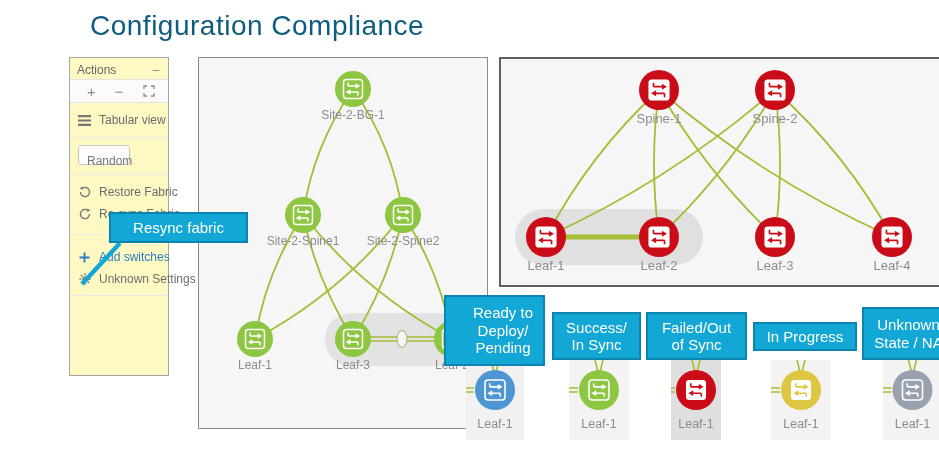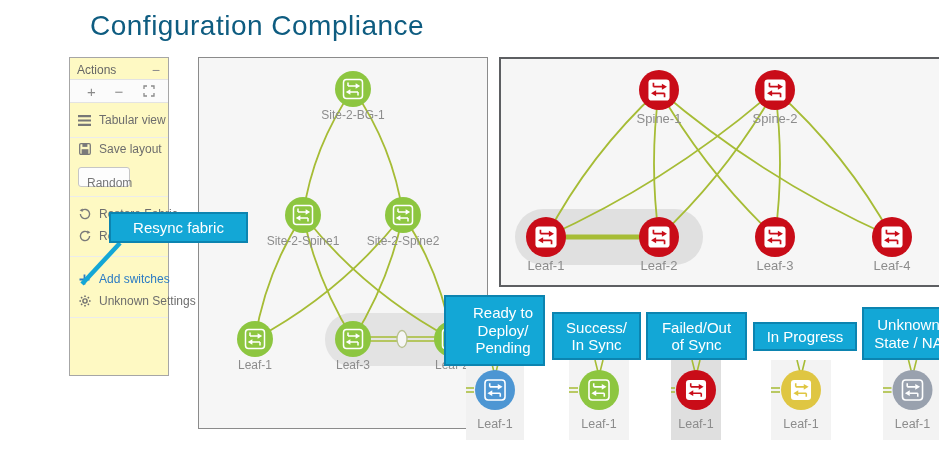--- a/index.html
+++ b/index.html
@@ -75,30 +75,20 @@
     <div class="sb-item mt6">
       <span class="ic">
         <svg width="13" height="11" viewBox="0 0 13 11" stroke="#777" stroke-width="2.2">
           <path d="M0 1.2 H13 M0 5.5 H13 M0 9.8 H13"></path>
         </svg>
       </span>
       <span>Tabular view</span>
     </div>
     <div class="sb-sep mt6"></div>
 
-    <div class="sb-item">
-      <span class="ic">
-        <svg width="12" height="12" viewBox="0 0 12 12">
-          <rect x="0.7" y="0.7" width="10.6" height="10.6" rx="1.2" fill="none" stroke="#7A7A7A" stroke-width="1.3"></rect>
-          <rect x="3.4" y="0.9" width="5" height="3" fill="#7A7A7A"></rect>
-          <rect x="2.6" y="6.2" width="6.8" height="5" fill="#7A7A7A"></rect>
-        </svg>
-      </span>
-      <span>Save layout</span>
-    </div>
     <div class="sb-item random-row">
       <button class="random-btn">Random</button>
     </div>
     <div class="sb-sep mt7"></div>
 
     <div class="sb-item mt6">
       <span class="ic">
         <svg width="12" height="12" viewBox="0 0 12 12" fill="none">
           <path d="M1.4 6 A4.6 4.6 0 1 0 3.1 2.4" stroke="#7A7A7A" stroke-width="1.4"></path>
           <polygon points="3.8,0.6 0.6,2.2 3.6,3.9" fill="#7A7A7A"></polygon>

